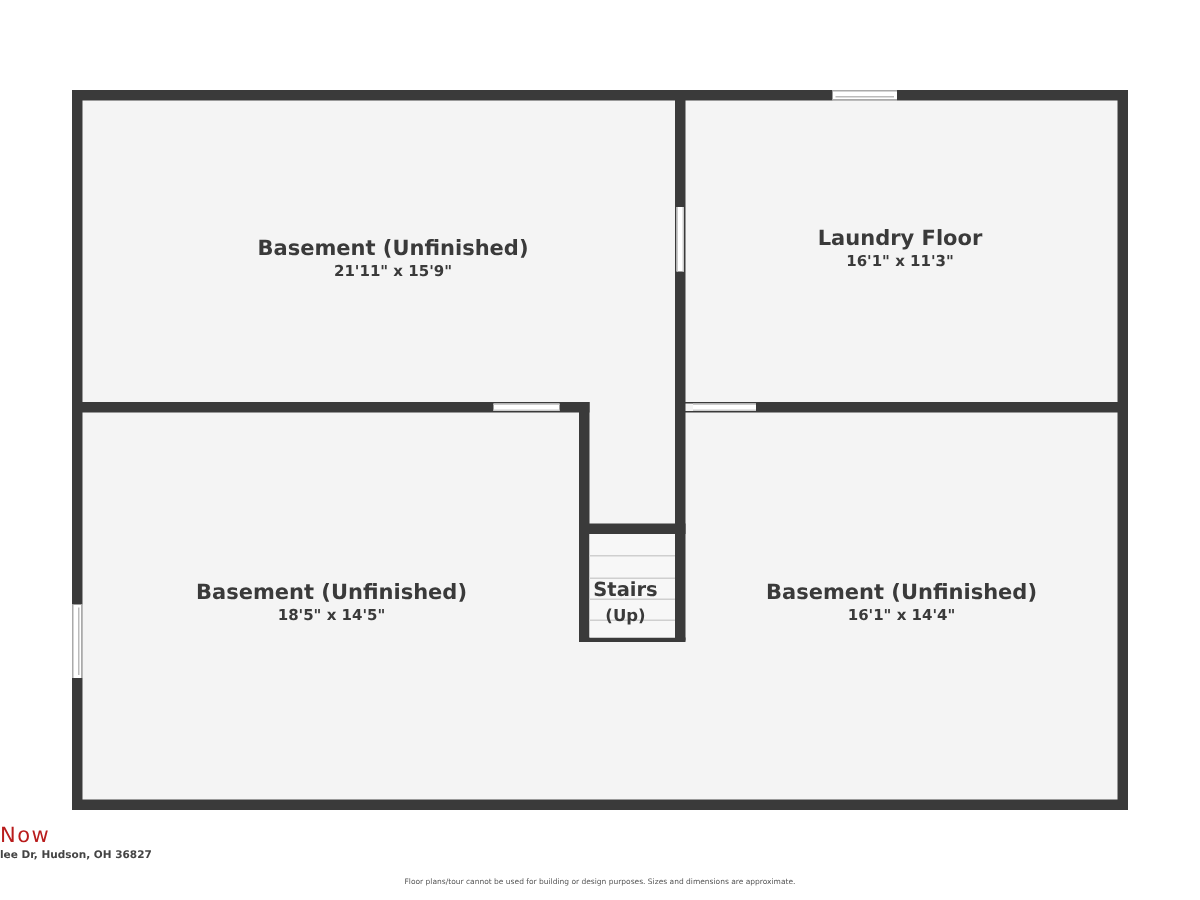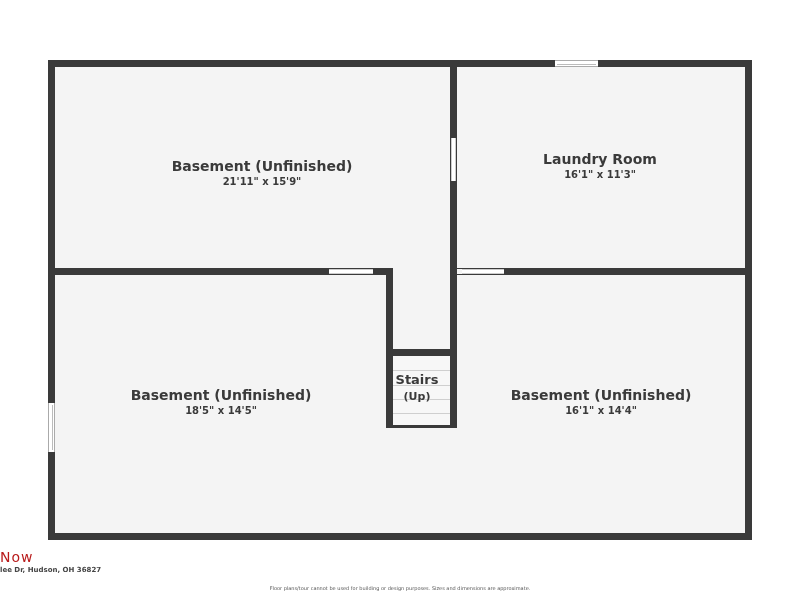--- a/index.html
+++ b/index.html
@@ -56,32 +56,32 @@
   <div class="stair-line" style="top:370px;"></div>
   <div class="stair-line" style="top:385px;"></div>
   <div class="stair-line" style="top:399px;"></div>
   <div class="stair-line" style="top:413px;"></div>
 
   <div class="room-label" style="left:262px; top:158px;">
     <div class="room-name">Basement (Unfinished)</div>
     <div class="room-dims">21'11" x 15'9"</div>
   </div>
   <div class="room-label" style="left:600px; top:151px;">
-    <div class="room-name">Laundry Room</div>
+    <div class="room-name">Laundry Floor</div>
     <div class="room-dims">16'1" x 11'3"</div>
   </div>
   <div class="room-label" style="left:221px; top:387px;">
     <div class="room-name">Basement (Unfinished)</div>
     <div class="room-dims">18'5" x 14'5"</div>
   </div>
   <div class="room-label" style="left:601px; top:387px;">
     <div class="room-name">Basement (Unfinished)</div>
     <div class="room-dims">16'1" x 14'4"</div>
   </div>
-  <div class="room-label" style="left:417px; top:371px; background:transparent;">
+  <div class="room-label" style="left:417px; top:385px; background:transparent;">
     <div class="room-name" style="font-size:13px; line-height:17px;">Stairs</div>
     <div class="room-name" style="font-size:11px; line-height:17px;">(Up)</div>
   </div>
 </div>
 
 <div class="footer-address">lee Dr, Hudson, OH 36827</div>
 <div class="footer-brand">Now</div>
 <div class="footer-disclaimer">Floor plans/tour cannot be used for building or design purposes. Sizes and dimensions are approximate.</div>
 
 </body></html>

